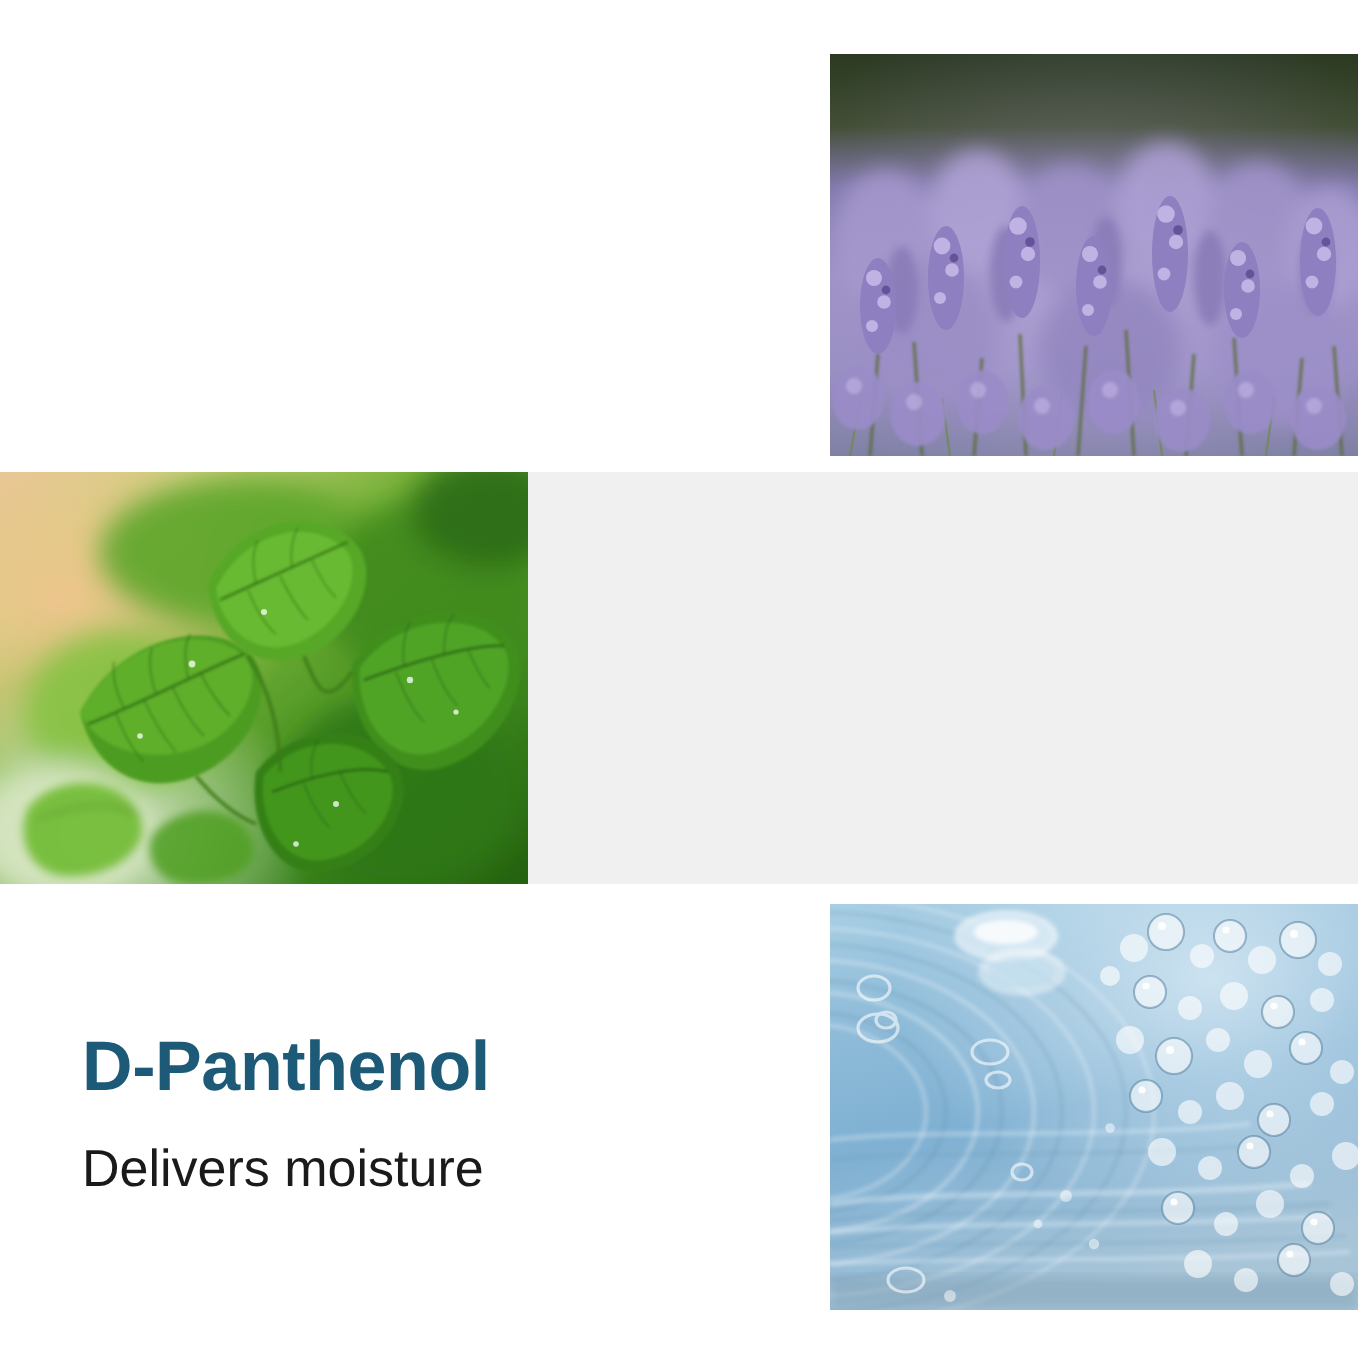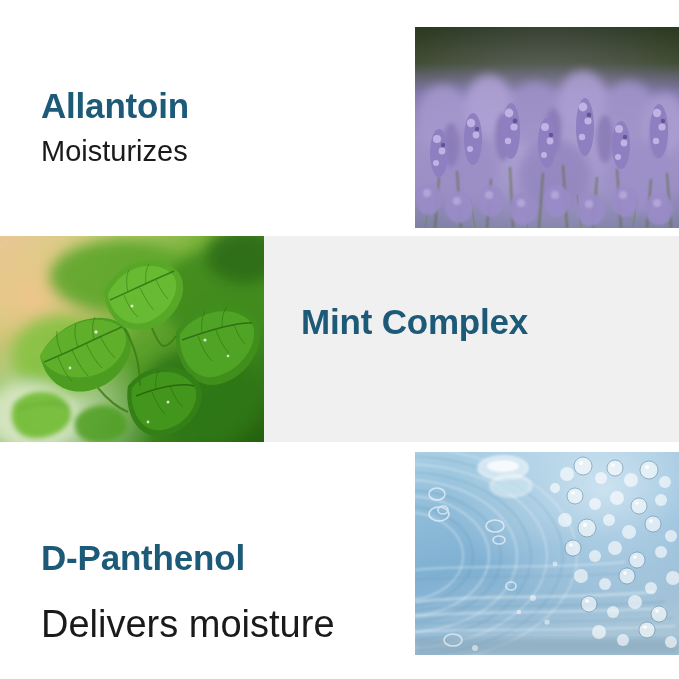--- a/index.html
+++ b/index.html
@@ -52,47 +52,43 @@
   }
 
   #block-allantoin { left: 41px; top: 88px; }
   #block-allantoin .heading    { font-size: 35px; }
   #block-allantoin .subheading { font-size: 29px; margin-top: 14px; }
 
   #block-mint { left: 301px; top: 304px; }
   #block-mint .heading    { font-size: 35px; }
   #block-mint .subheading { font-size: 29px; margin-top: 14px; }
 
-  #block-panthenol { left: 41px; top: 540px; }
+  #block-panthenol { left: 41px; top: 516px; }
   #block-panthenol .heading    { font-size: 35px; }
-  #block-panthenol .subheading { font-size: 38px; margin-top: 30px; }
+  #block-panthenol .subheading { font-size: 26px; margin-top: 20px; }
 
   
   .photo {
     position: absolute;
     overflow: hidden;
   }
 
   #photo-lavender { left: 415px; top: 27px;  width: 264px; height: 201px; }
   #photo-mint     { left: 0px;   top: 236px; width: 264px; height: 206px; }
   #photo-water    { left: 415px; top: 452px; width: 264px; height: 203px; }
 
   .photo svg { display: block; width: 100%; height: 100%; }
 </style>
 </head>
 <body>
 
 <div class="stage">
 
   <div class="band-gray"></div>
 
-  <div class="textblock" id="block-allantoin">
-    <div class="heading">Allantoin</div>
-    <div class="subheading">Moisturizes</div>
-  </div>
 
   <div class="photo" id="photo-lavender">
     <svg viewBox="0 0 264 201" preserveAspectRatio="none" aria-hidden="true">
       <defs>
         <linearGradient id="lavBg" x1="0" y1="0" x2="0" y2="1">
           <stop offset="0%" stop-color="#2c3a23"></stop>
           <stop offset="18%" stop-color="#3d4a2c"></stop>
           <stop offset="33%" stop-color="#7e76a8"></stop>
           <stop offset="55%" stop-color="#9f93c6"></stop>
           <stop offset="78%" stop-color="#9a8fc4"></stop>
@@ -349,21 +345,20 @@
         <circle cx="205" cy="104" r="1.6"></circle>
         <circle cx="168" cy="166" r="1.5"></circle>
         <circle cx="70" cy="132" r="1.4"></circle>
         <circle cx="228" cy="120" r="1.3"></circle>
         <circle cx="148" cy="186" r="1.4"></circle>
       </g>
     </svg>
   </div>
 
   <div class="textblock" id="block-mint">
-    <div class="heading">Mint Complex</div>
   </div>
 
   <div class="textblock" id="block-panthenol">
     <div class="heading">D-Panthenol</div>
     <div class="subheading">Delivers moisture</div>
   </div>
 
   <div class="photo" id="photo-water">
     <svg viewBox="0 0 264 203" preserveAspectRatio="none" aria-hidden="true">
       <defs>

